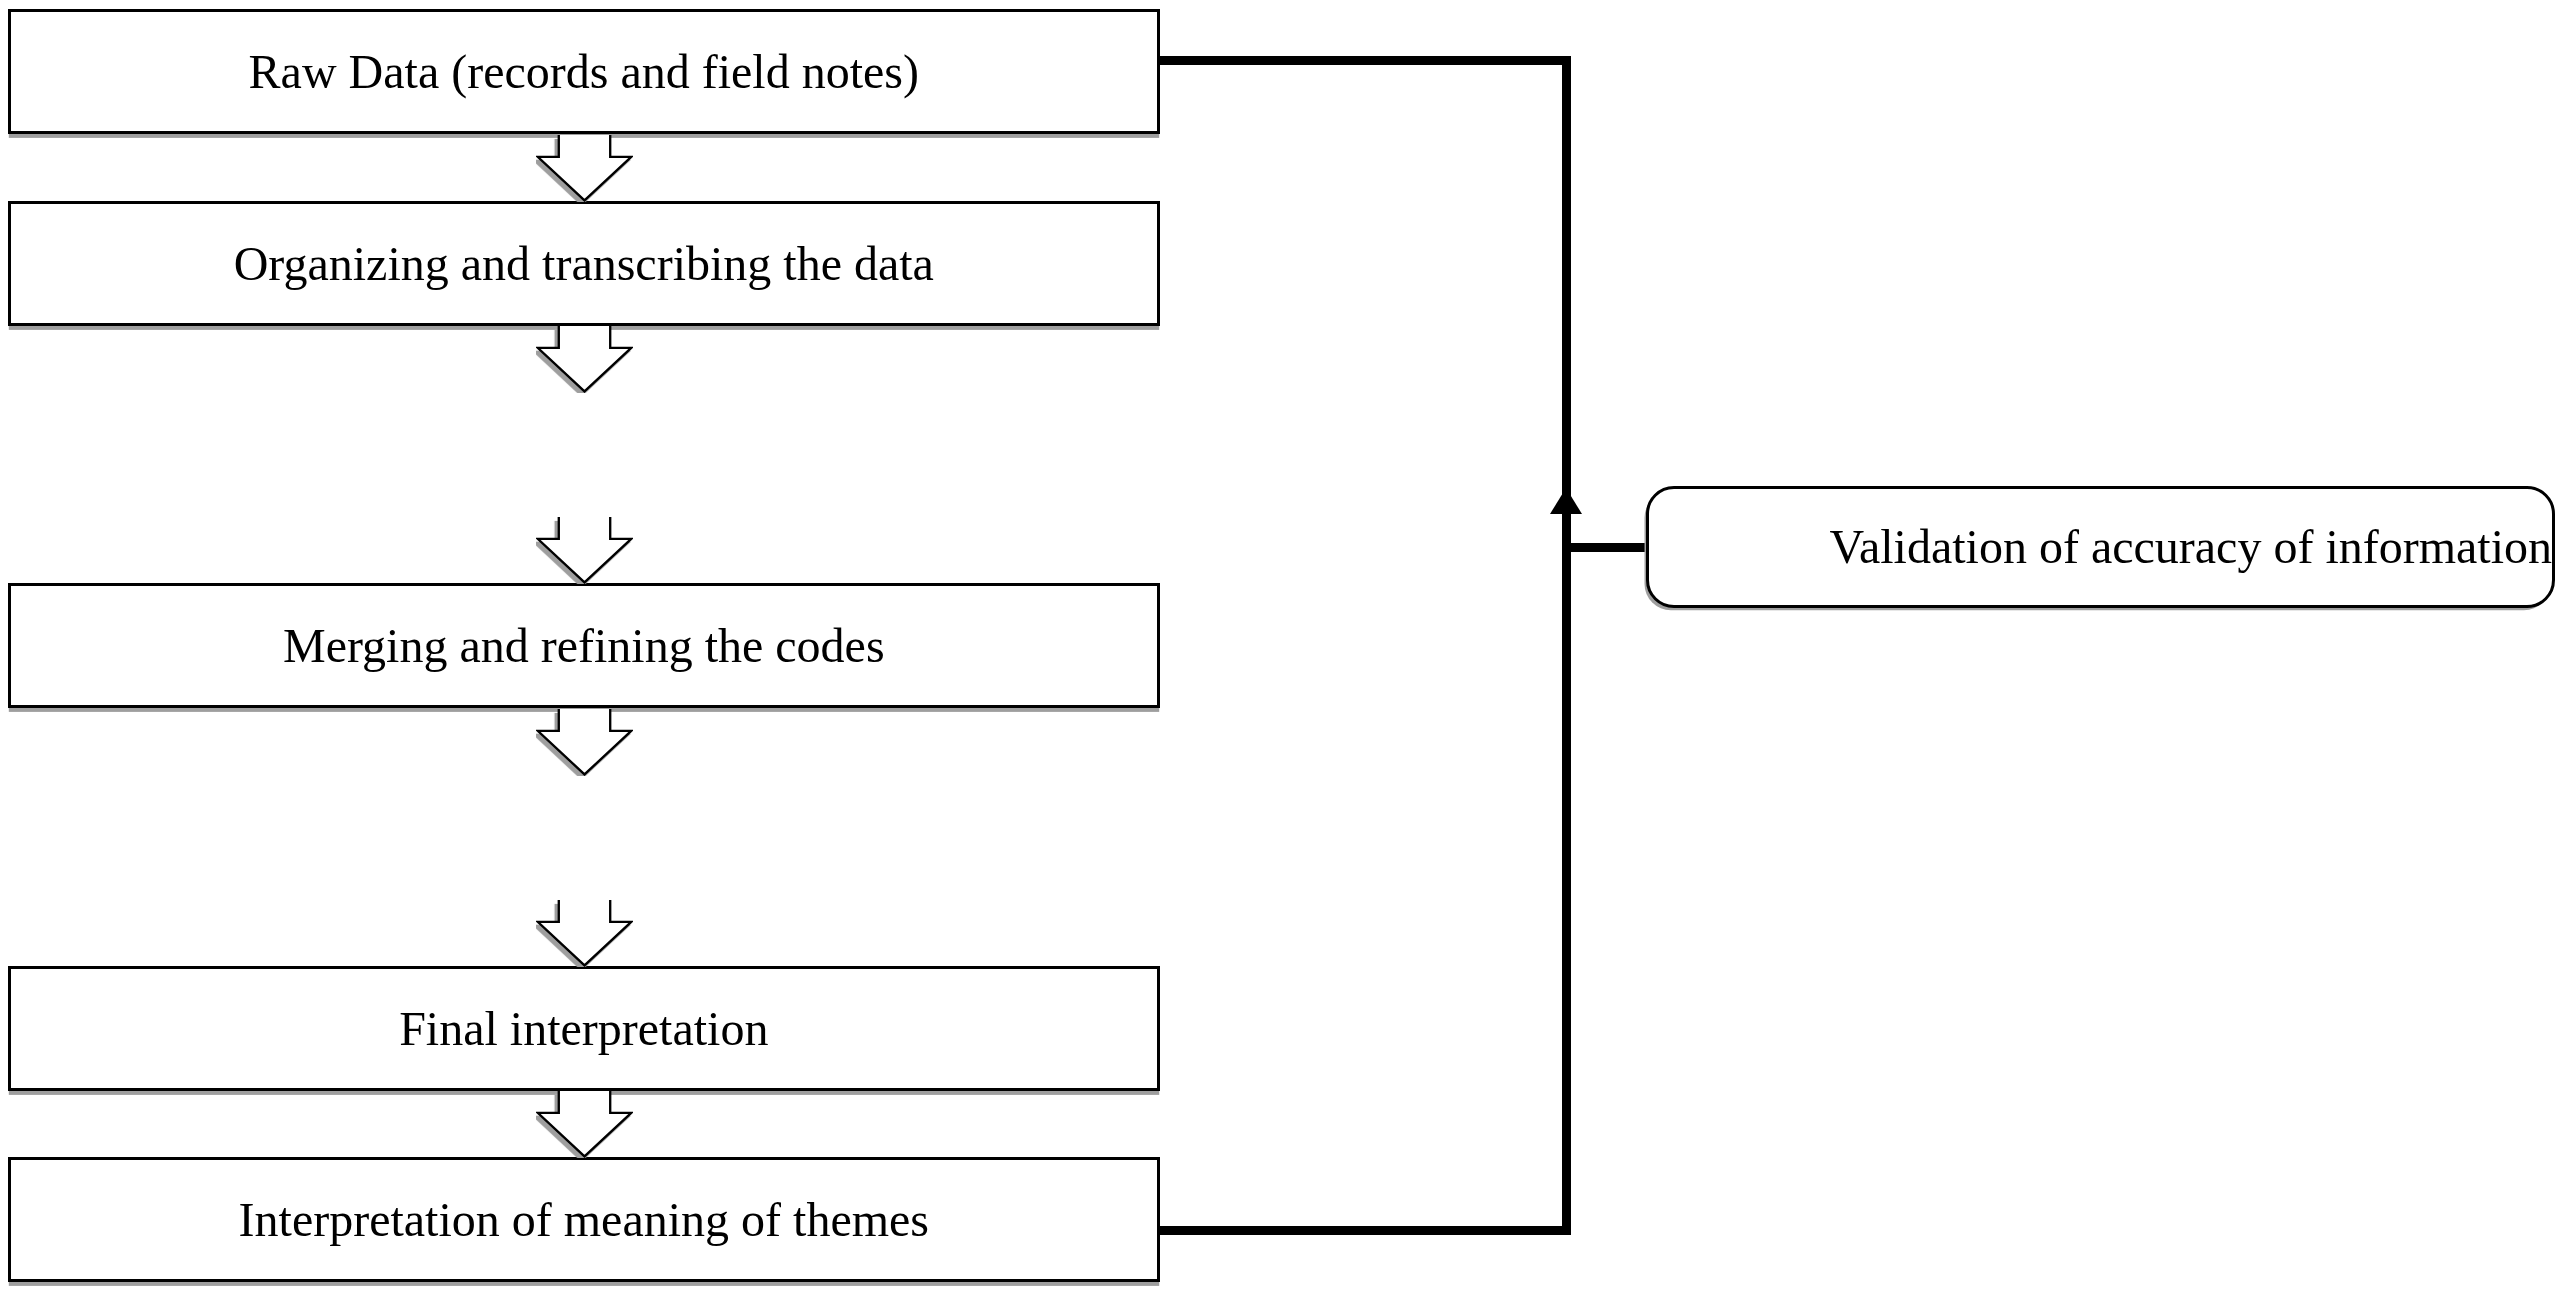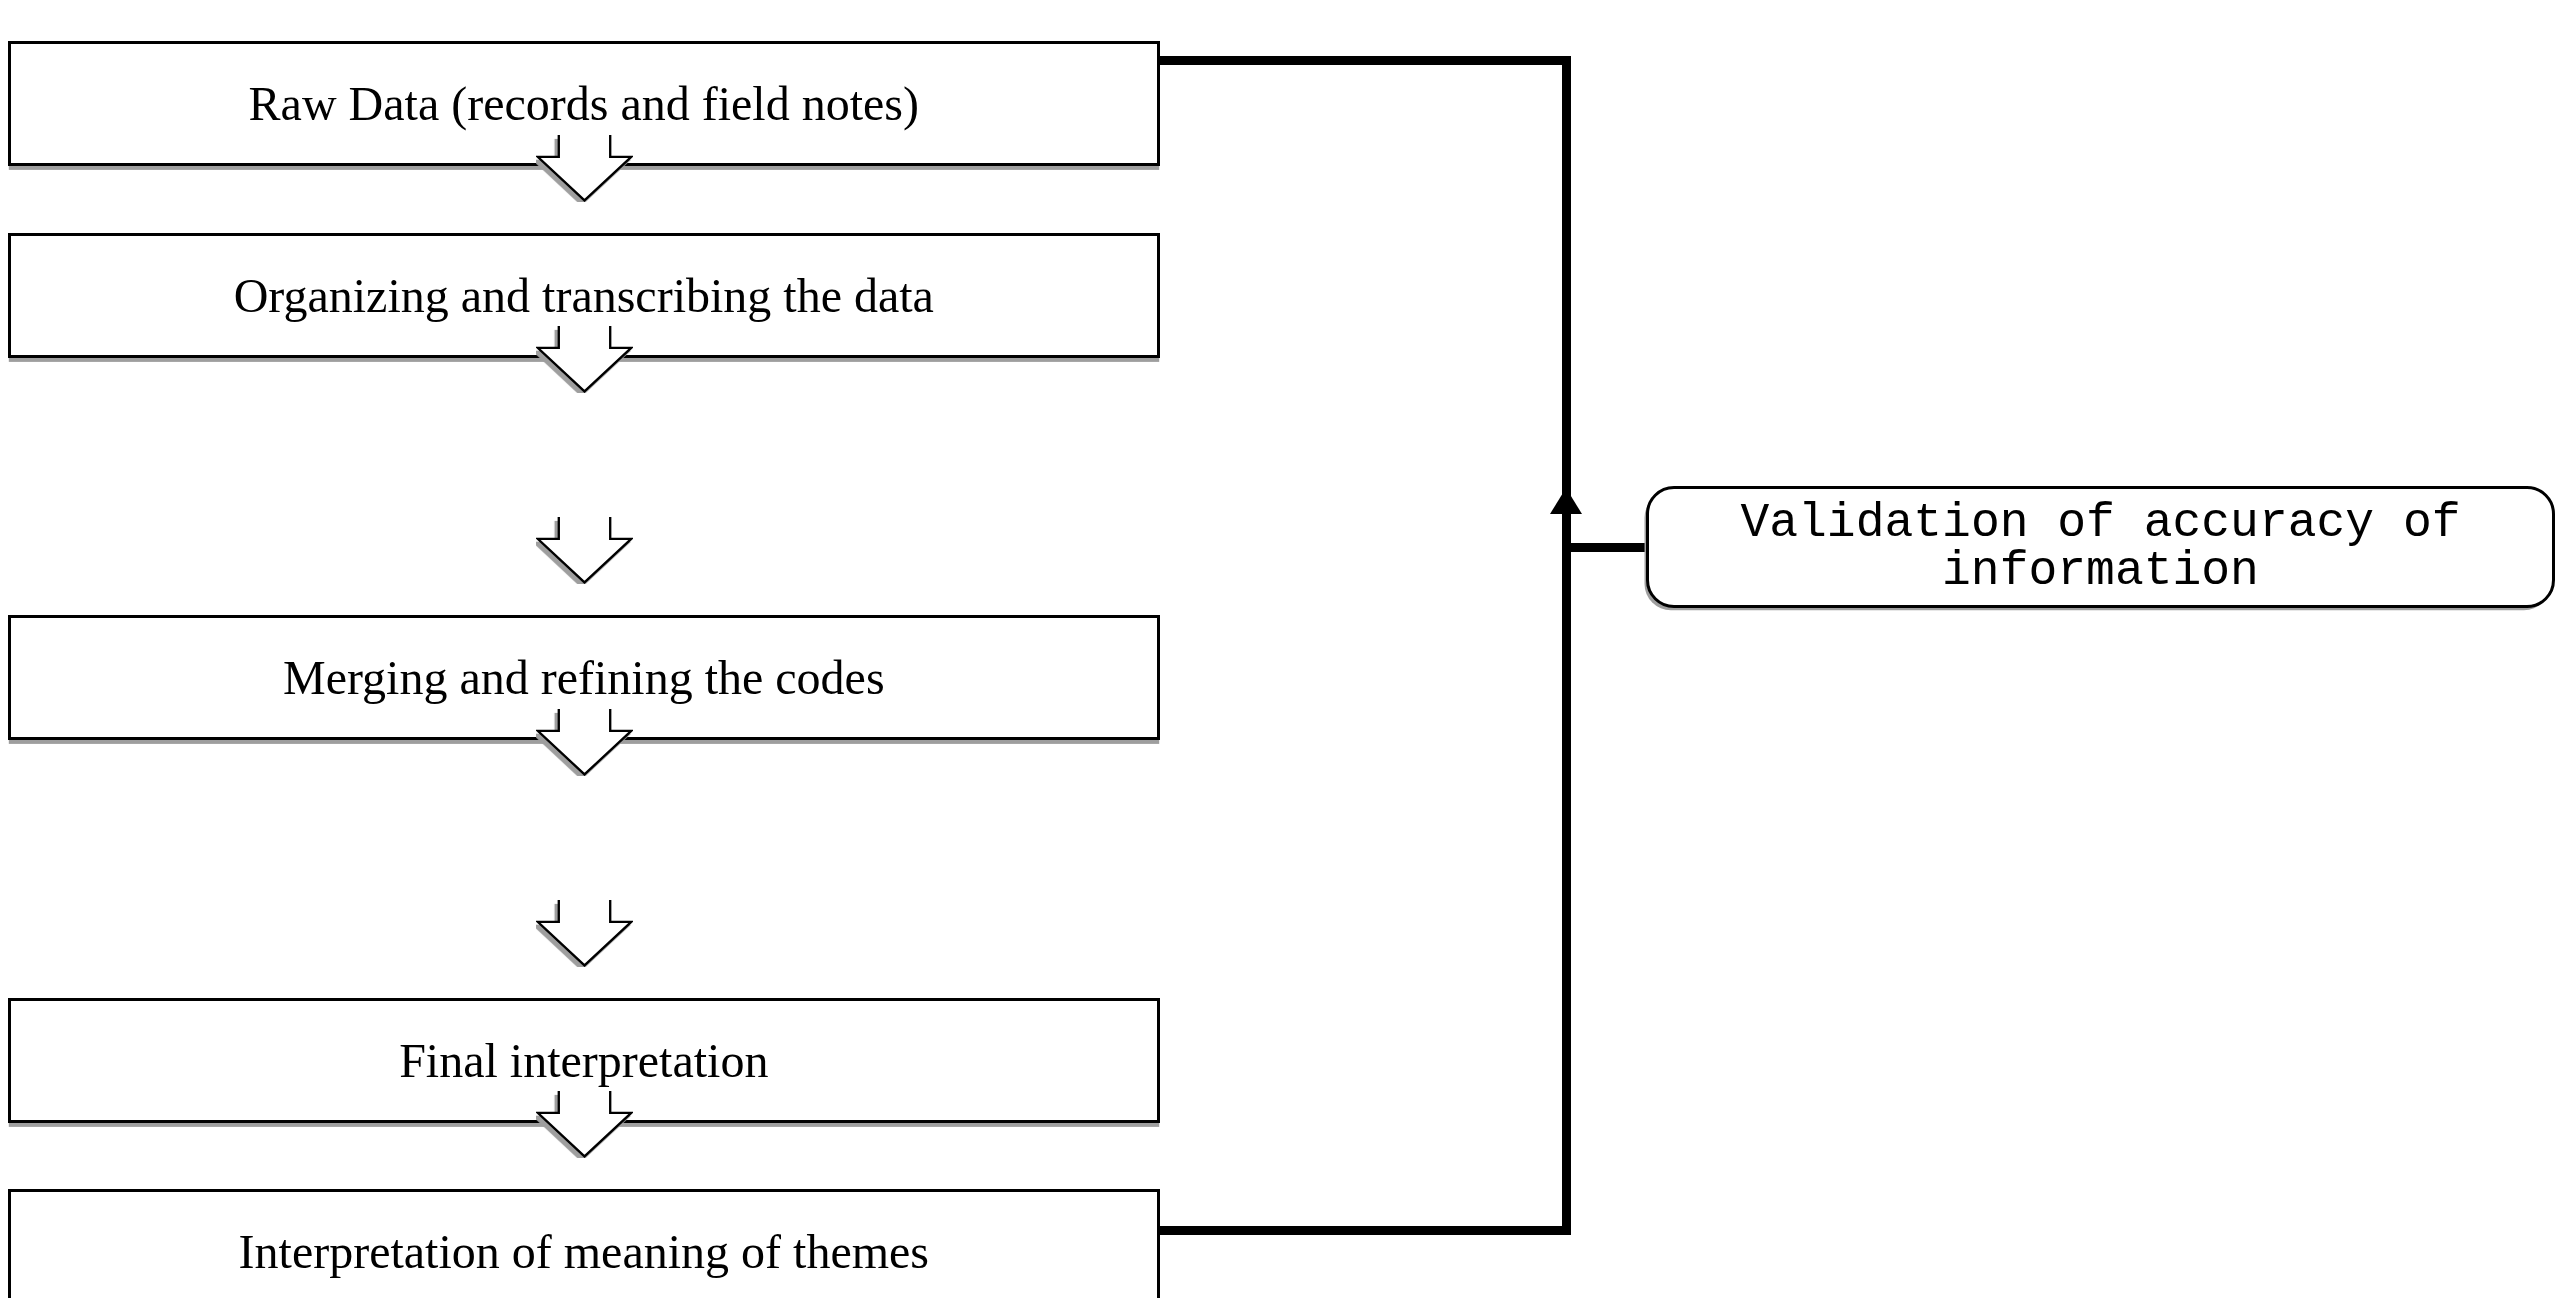--- a/index.html
+++ b/index.html
@@ -26,21 +26,20 @@
     background: #ffffff;
     border: 3.1px solid #000000;
     box-shadow: 0 4.7px 0 -0.8px #9e9e9e;
     display: flex;
     align-items: center;
     justify-content: center;
     text-align: center;
     font-size: 48px;
     line-height: 1;
     z-index: 1;
-    margin-top: 32px;
   }
   .step-box .lbl { padding: 0 15.6px; }
 
   
   .chevron {
     position: absolute;
     left: 536px;
     width: 97px;
     height: 67px;
     z-index: 2;
@@ -82,26 +81,25 @@
     left: 1646px;
     top: 486px;
     width: 903px;
     height: 116px;
     background: #ffffff;
     border: 3.1px solid #000000;
     border-radius: 28px;
     box-shadow: -3.1px 3.9px 0 -1.6px #9e9e9e;
     display: flex;
     align-items: center;
-    justify-content: center;
+    justify-content: flex-end;
     text-align: center;
     font-size: 48px;
     line-height: 1;
     z-index: 1;
-    font-family: Liberation Mono, monospace;
   }
 </style>
 </head>
 <body>
 
 <div class="canvas">
 
   <div class="line conn-top"></div>
   <div class="line conn-vert"></div>
   <div class="line conn-bottom"></div>

